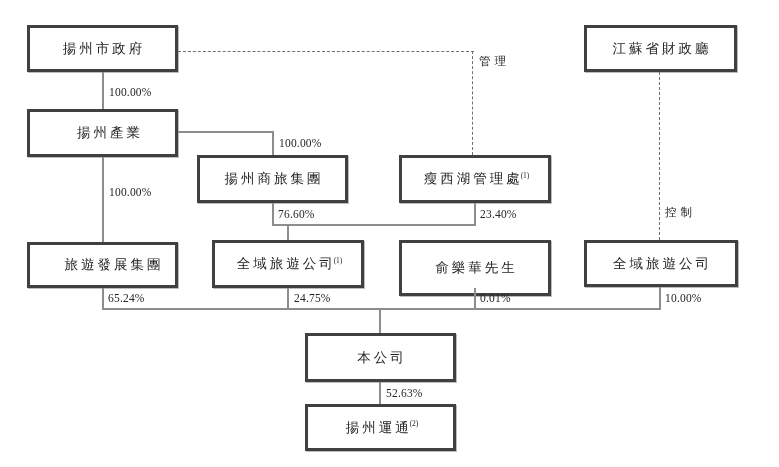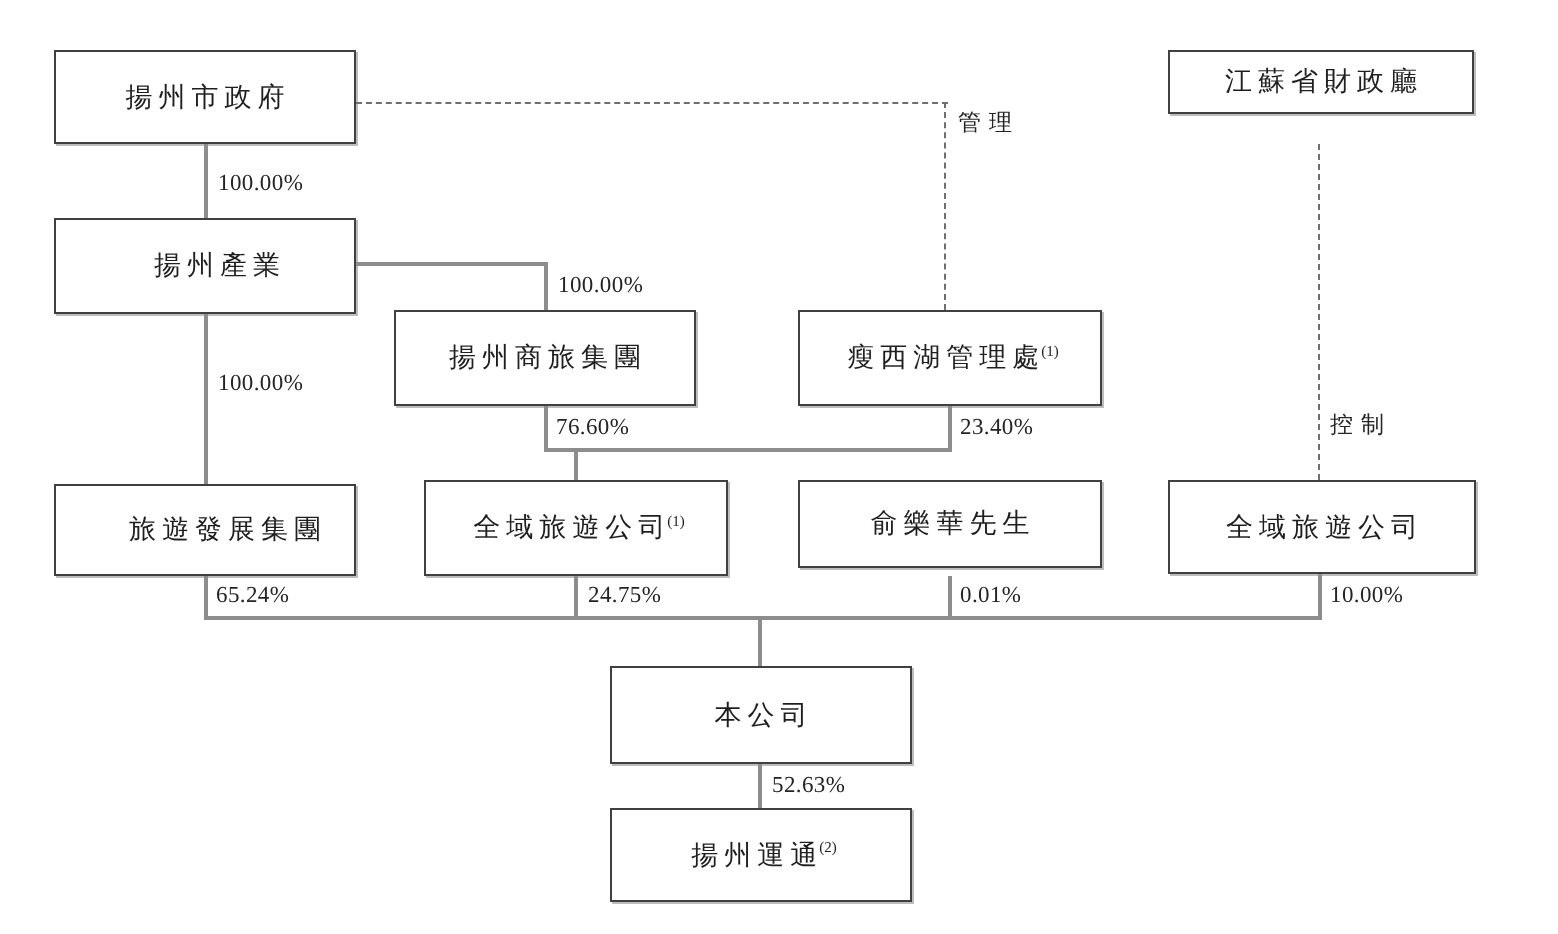--- a/index.html
+++ b/index.html
@@ -12,21 +12,21 @@
     width: 779px;
     height: 467px;
     background: #ffffff;
     font-family: "Liberation Serif", "DejaVu Serif", serif;
     color: #1f1f1f;
     overflow: hidden;
   }
   .node {
     position: absolute;
     background: #ffffff;
-    border: 1px solid #404040;
+    border: 3px solid #404040;
     box-shadow: 1px 1px 0 #bdbdbd;
     display: flex;
     align-items: center;
     justify-content: center;
     font-size: 13.5px;
     letter-spacing: 3px;
     text-indent: 3px;
     box-sizing: border-box;
     white-space: nowrap;
   }
@@ -69,27 +69,27 @@
   .rel {
     position: absolute;
     font-size: 11.5px;
     letter-spacing: 4px;
     color: #242424;
     white-space: nowrap;
   }
 
   
   #n-gov        { left: 27px;  top: 25px;  width: 151px; height: 47px; }
-  #n-finance    { left: 584px; top: 25px;  width: 153px; height: 32px; }
+  #n-finance    { left: 584px; top: 25px;  width: 153px; height: 47px; }
   #n-industry   { left: 27px;  top: 109px; width: 151px; height: 48px; padding-left: 12px; }
   #n-shanglv    { left: 197px; top: 155px; width: 151px; height: 48px; }
   #n-shouxihu   { left: 399px; top: 155px; width: 152px; height: 48px; }
   #n-tourismdev { left: 27px;  top: 242px; width: 151px; height: 46px; padding-left: 20px; }
   #n-quanyu     { left: 212px; top: 240px; width: 152px; height: 48px; }
-  #n-yu         { left: 399px; top: 240px; width: 152px; height: 44px; }
+  #n-yu         { left: 399px; top: 240px; width: 152px; height: 56px; }
   #n-fund       { left: 584px; top: 240px; width: 154px; height: 47px; }
   #n-company    { left: 305px; top: 333px; width: 151px; height: 49px; }
   #n-yuntong    { left: 305px; top: 404px; width: 151px; height: 47px; }
 </style>
 </head>
 <body>
 
 <div id="canvas">
 
   <div class="node" id="n-gov">

